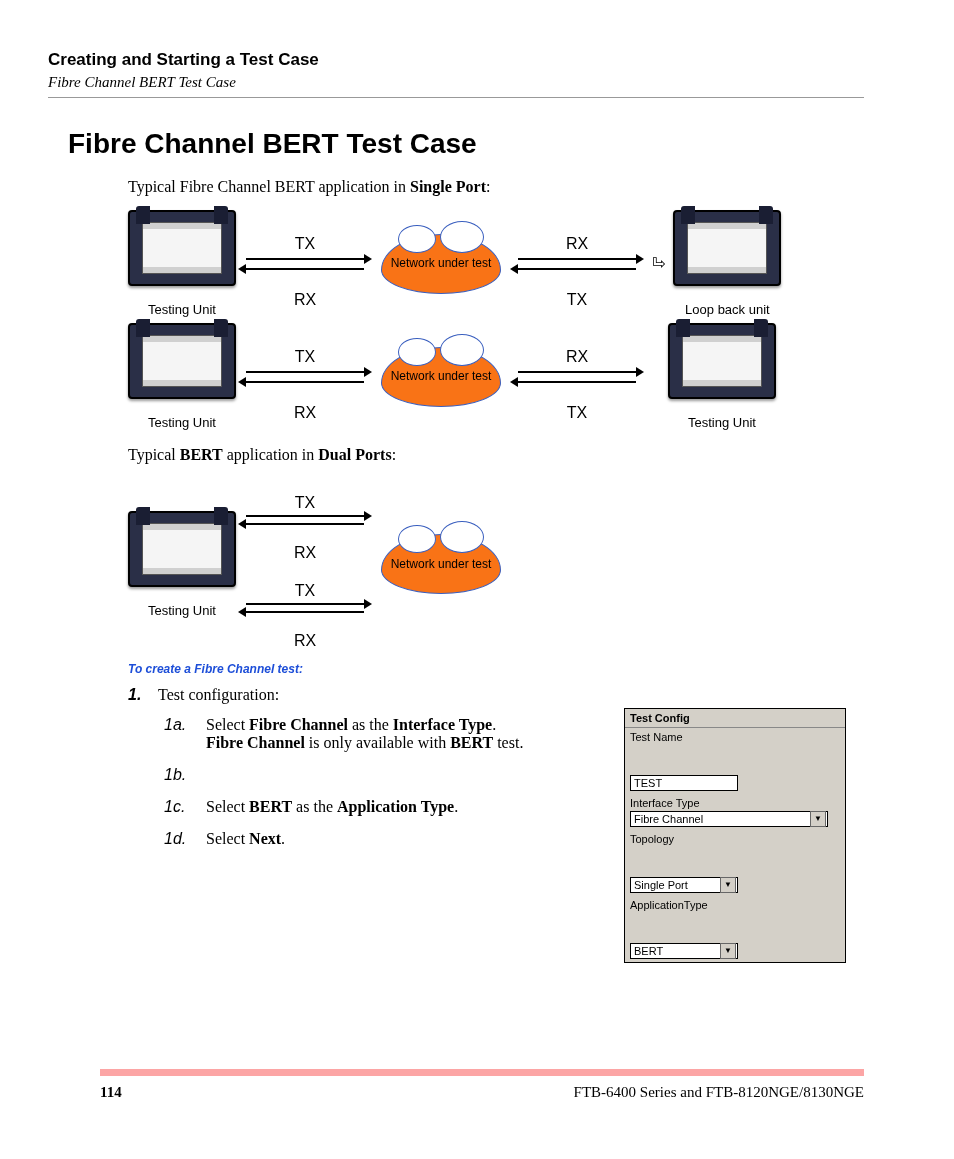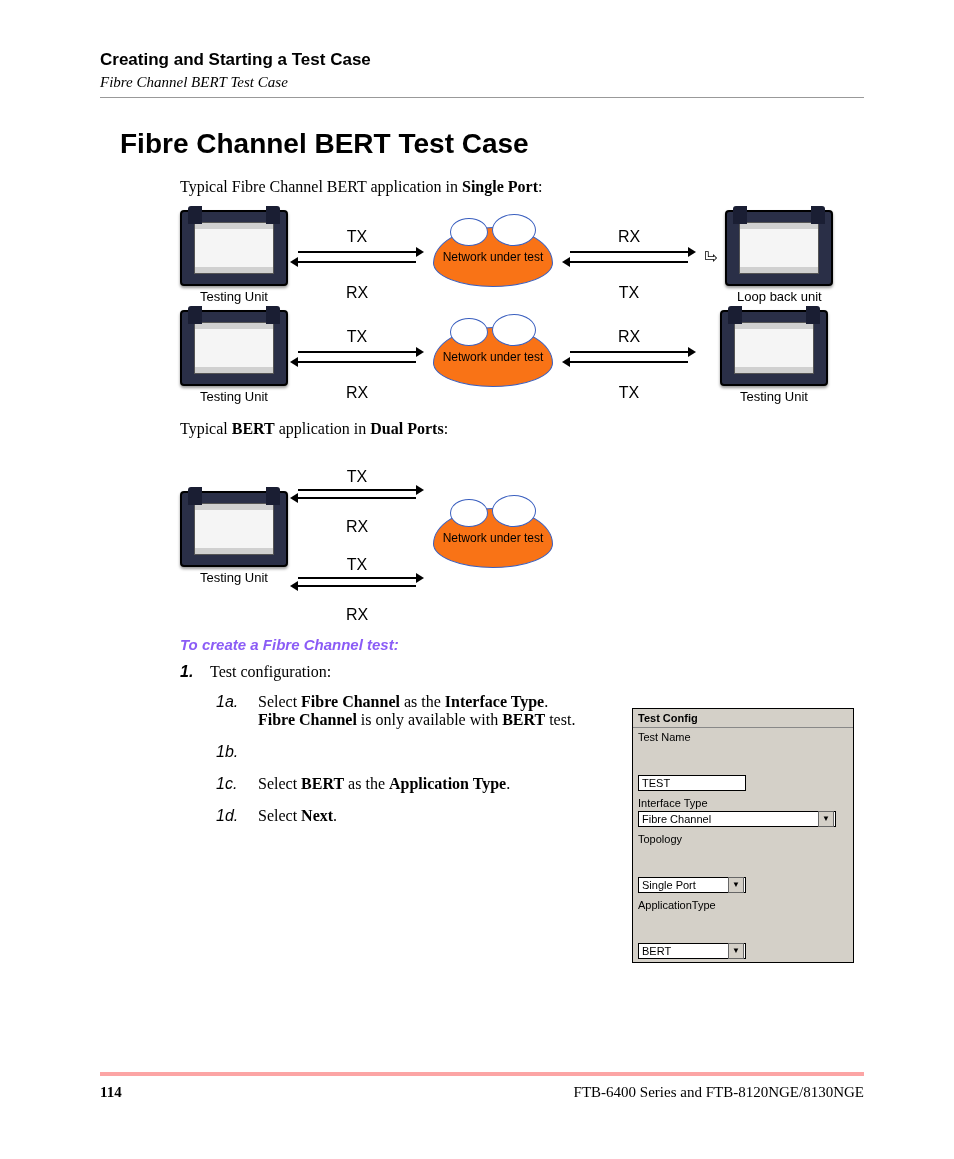--- a/index.html
+++ b/index.html
@@ -6,21 +6,21 @@
     margin: 0;
     padding: 0;
     font-family: Georgia, 'Times New Roman', serif;
     background: #fff;
     color: #000;
     width: 954px;
     height: 1159px;
     position: relative;
   }
   .page {
-    padding: 50px 90px 60px 100px;
+    padding: 50px 90px 60px 48px;
     box-sizing: border-box;
     width: 100%;
     height: 100%;
     position: relative;
     border-radius: 21px;
   }
   .sect-head {
     font-family: Verdana, Arial, sans-serif;
     font-weight: bold;
     font-size: 17px;
@@ -46,33 +46,33 @@
   .body-text {
     font-family: Georgia, serif;
     font-size: 16px;
     margin: 0 0 14px 80px;
   }
   .bold { font-weight: bold; }
   .blue-head {
     font-family: Verdana, Arial, sans-serif;
     font-weight: bold;
     font-style: italic;
-    font-size: 15px;
-    color: #8b5cf6;
+    font-size: 12px;
+    color: #1d4ed8;
     margin: 12px 0 10px 80px;
   }
 
   
   .diagram-row {
     display: flex;
     align-items: center;
     justify-content: flex-start;
     margin: 6px 0 2px 80px;
   }
-  .unit-col { display: flex; flex-direction: column; align-items: center; }
+  .unit-col { display: flex; flex-direction: column; align-items: center; gap: 13px; }
   .unit-label {
     font-family: Arial, sans-serif;
     font-size: 13px;
     margin-top: 3px;
   }
   
   .device {
     width: 104px; height: 72px;
     background: #2a2f47;
     border: 2px solid #000;
@@ -204,21 +204,21 @@
     font-family: Verdana, Arial, sans-serif;
     font-weight: normal;
     font-style: italic;
     width: 42px;
     flex-shrink: 0;
   }
 
   
   .config-panel {
     position: absolute;
-    right: 100px;
+    right: 108px;
     top: 708px;
     width: 220px;
     font-family: Tahoma, Arial, sans-serif;
     font-size: 11px;
     border: 1px solid #000;
     background: #d4d0c8;
   }
   .config-panel .title {
     font-weight: bold;
     padding: 3px 5px;
@@ -250,21 +250,21 @@
     font-size: 8px;
     line-height: 1;
   }
 
   
   .footer {
     position: absolute;
     bottom: 58px;
     left: 100px;
     right: 90px;
-    border-top: 4px solid #fca5a5;
+    border-top: 7px solid #fca5a5;
     padding-top: 8px;
     display: flex;
     justify-content: space-between;
     font-family: Georgia, serif;
     font-size: 15px;
   }
   .footer .pg { font-weight: bold; }
 </style>
 </head>
 <body>

